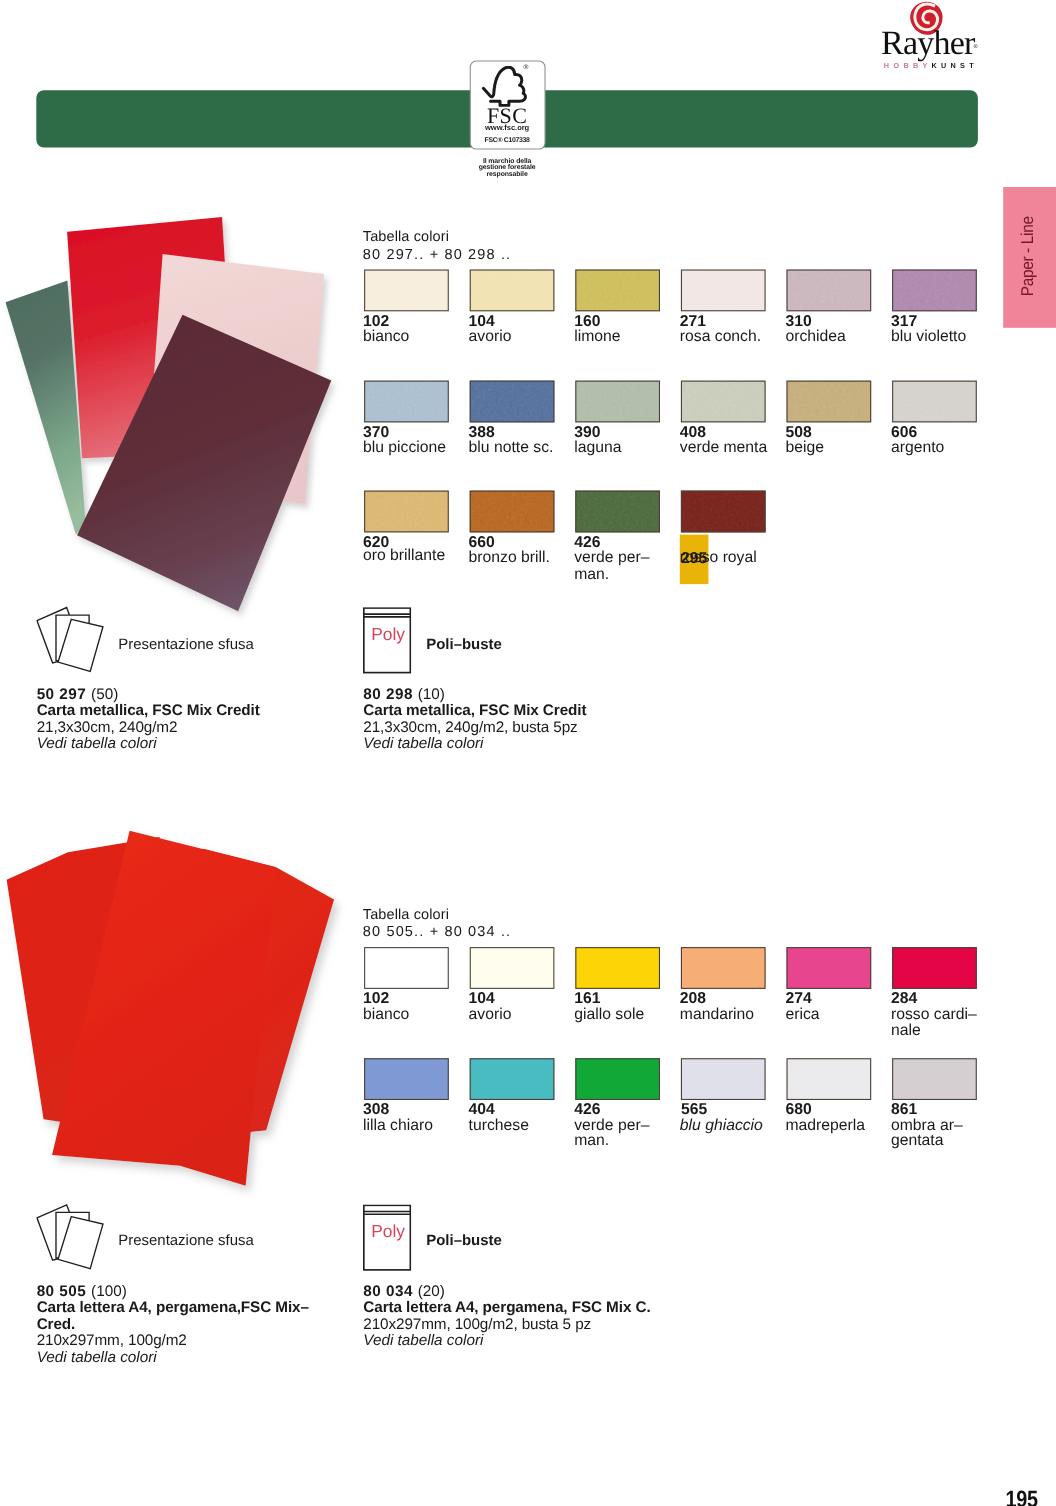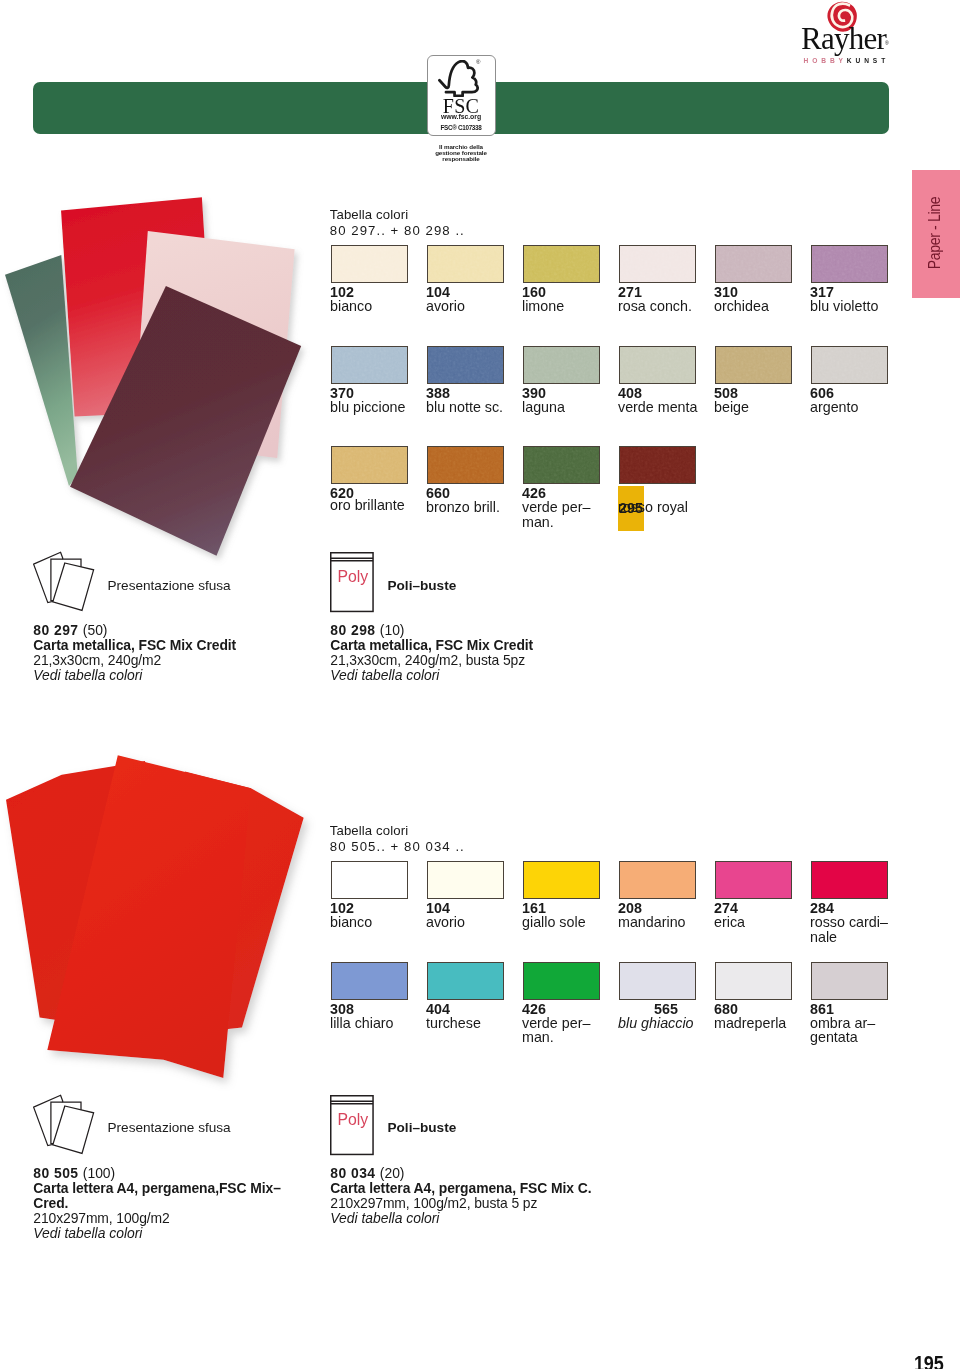--- a/index.html
+++ b/index.html
@@ -273,21 +273,21 @@
     </g>
   </svg>
 <div class="legend-label" style="left:107.5px;top:577.5px;">Presentazione sfusa</div>
 <svg class="abs" style="left:330.0px;top:551.9px;" width="44" height="61" viewBox="0 0 44 61">
     <rect x="0.75" y="0.75" width="42.3" height="58.7" fill="#fff" stroke="#231f20" stroke-width="1.5"></rect>
     <path d="M0.75 6.3 H43.05 M0.75 8.8 H43.05" stroke="#231f20" stroke-width="1.4" fill="none"></path>
     <text x="7.5" y="29.7" font-family="&quot;Liberation Sans&quot;, sans-serif" font-size="15.8" fill="#d7445c">Poly</text>
   </svg>
 <div class="legend-label b" style="left:387.5px;top:577.5px;">Poli–buste</div>
 <div class="abs prod" style="left:33.3px;top:623.0px;">
- <div class="l1"><span>80 297</span> <span class="qty">(50)</span></div>
+ <div class="l1"><span>50 297</span> <span class="qty">(50)</span></div>
  <div class="l2">Carta metallica, FSC Mix Credit</div>
  <div class="l3">21,3x30cm, 240g/m2</div>
  <div class="l4">Vedi tabella colori</div>
 </div>
 <div class="abs prod" style="left:330.3px;top:623.0px;">
  <div class="l1"><span>80 298</span> <span class="qty">(10)</span></div>
  <div class="l2">Carta metallica, FSC Mix Credit</div>
  <div class="l3">21,3x30cm, 240g/m2, busta 5pz</div>
  <div class="l4">Vedi tabella colori</div>
 </div>
@@ -315,21 +315,21 @@
 <div class="abs sw-code" style="left:330.0px;top:1001.5px;">308</div>
 <div class="abs sw-name" style="left:330.0px;top:1015.6px;">lilla chiaro</div>
 <div class="abs swatch" style="left:426.5px;top:961.5px;background:#48bcc0;"></div>
 <div class="abs sw-code" style="left:426.0px;top:1001.5px;">404</div>
 <div class="abs sw-name" style="left:426.0px;top:1015.6px;">turchese</div>
 <div class="abs swatch" style="left:522.5px;top:961.5px;background:#11a838;"></div>
 <div class="abs sw-code" style="left:522.0px;top:1001.5px;">426</div>
 <div class="abs sw-name" style="left:522.0px;top:1015.6px;">verde per–
 man.</div>
 <div class="abs swatch" style="left:618.5px;top:961.5px;background:#e0e0ea;"></div>
-<div class="abs sw-code" style="left:654px;top:1001.5px;">565</div>
+<div class="abs sw-code" style="left:619px;top:1001.5px;">565</div>
 <div class="abs sw-name" style="left:618.0px;top:1015.6px;font-style:italic;">blu ghiaccio</div>
 <div class="abs swatch" style="left:714.5px;top:961.5px;background:#ebeaec;"></div>
 <div class="abs sw-code" style="left:714.0px;top:1001.5px;">680</div>
 <div class="abs sw-name" style="left:714.0px;top:1015.6px;">madreperla</div>
 <div class="abs swatch" style="left:810.5px;top:961.5px;background:#d6cfd2;"></div>
 <div class="abs sw-code" style="left:810.0px;top:1001.5px;">861</div>
 <div class="abs sw-name" style="left:810.0px;top:1015.6px;">ombra ar–
 gentata</div>
 <svg class="abs" style="left:33.0px;top:1093.8px;" width="64" height="64" viewBox="0 0 64 64">
     <g fill="#ffffff" stroke="#231f20" stroke-width="1.25" stroke-linejoin="miter">

